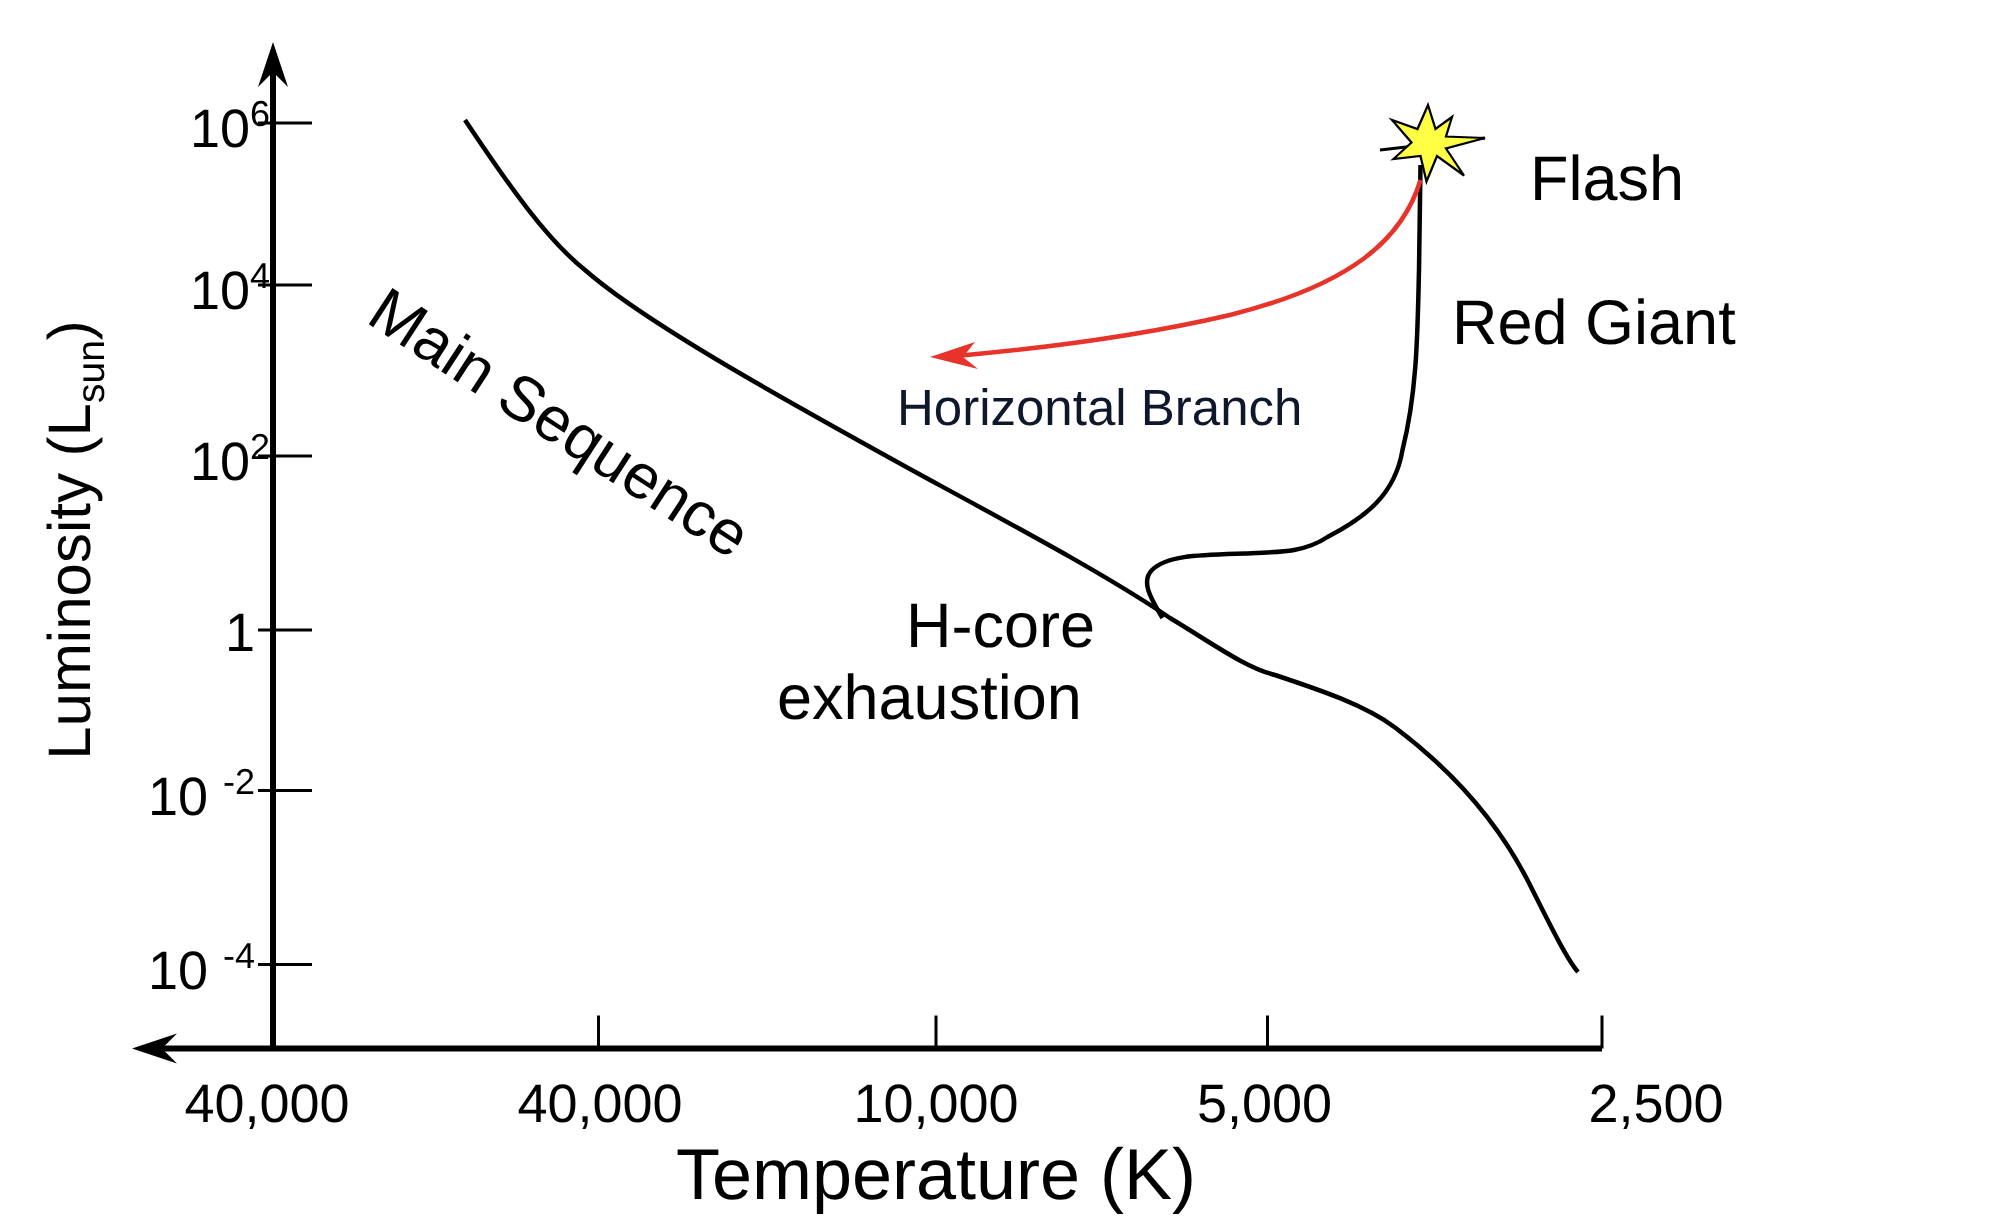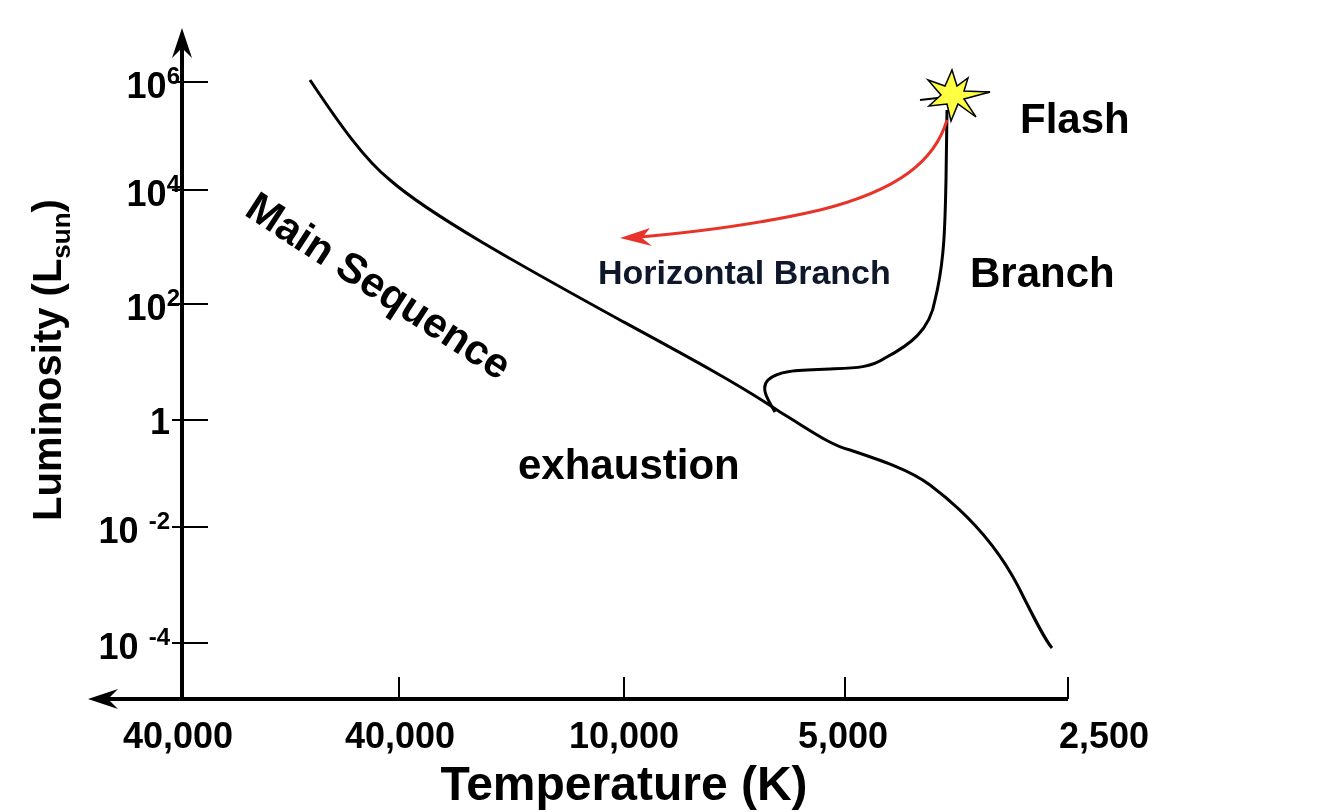--- a/index.html
+++ b/index.html
@@ -1,17 +1,17 @@
 <!DOCTYPE html>
 <html><head>
 <meta charset="utf-8">
 <style>
   html, body { margin: 0; padding: 0; background: #ffffff; }
   #stage { position: relative; width: 1334px; height: 812px; overflow: hidden; background: #ffffff;
-           font-family: "Liberation Sans", sans-serif; color: #000; font-weight: bold; }
+           font-family: "Liberation Sans", sans-serif; color: #000; }
   svg { position: absolute; left: 0; top: 0; }
   .lbl { position: absolute; white-space: nowrap; line-height: 1; }
   .ytick { font-size: 36px; text-align: right; width: 120px; }
   .ytick sup { font-size: 24px; vertical-align: 0; position: relative; top: -14px; }
   .xtick { font-size: 36px; transform: translateX(-50%); }
   .big { font-size: 42px; }
 </style>
 </head>
 <body>
 
@@ -66,20 +66,21 @@
   <div class="lbl xtick" style="left:178px; top:718px;">40,000</div>
   <div class="lbl xtick" style="left:400px; top:718px;">40,000</div>
   <div class="lbl xtick" style="left:624px; top:718px;">10,000</div>
   <div class="lbl xtick" style="left:843px; top:718px;">5,000</div>
   <div class="lbl xtick" style="left:1068px; top:718px;margin-left:36px;">2,500</div>
 
   <div class="lbl" style="left:624px; top:760px; font-size:48px; transform: translateX(-50%);">Temperature (K)</div>
 
   <div class="lbl big" style="left:262px; top:185px; transform: rotate(33deg); transform-origin: left top;">Main Sequence</div>
 
+  <div class="lbl big" style="left:604px; top:396px;">H-core</div>
   <div class="lbl big" style="left:518px; top:444px;">exhaustion</div>
 
-  <div class="lbl big" style="left:970px; top:252px;">Branch</div>
+  <div class="lbl big" style="left:968px; top:194px;">Red Giant</div>
 
   <div class="lbl big" style="left:1020px; top:98px;">Flash</div>
 
   <div class="lbl" style="left:598px; top:255px; font-size:34px; color:#0f172a;">Horizontal Branch</div>
 </div>
 
 </body></html>

